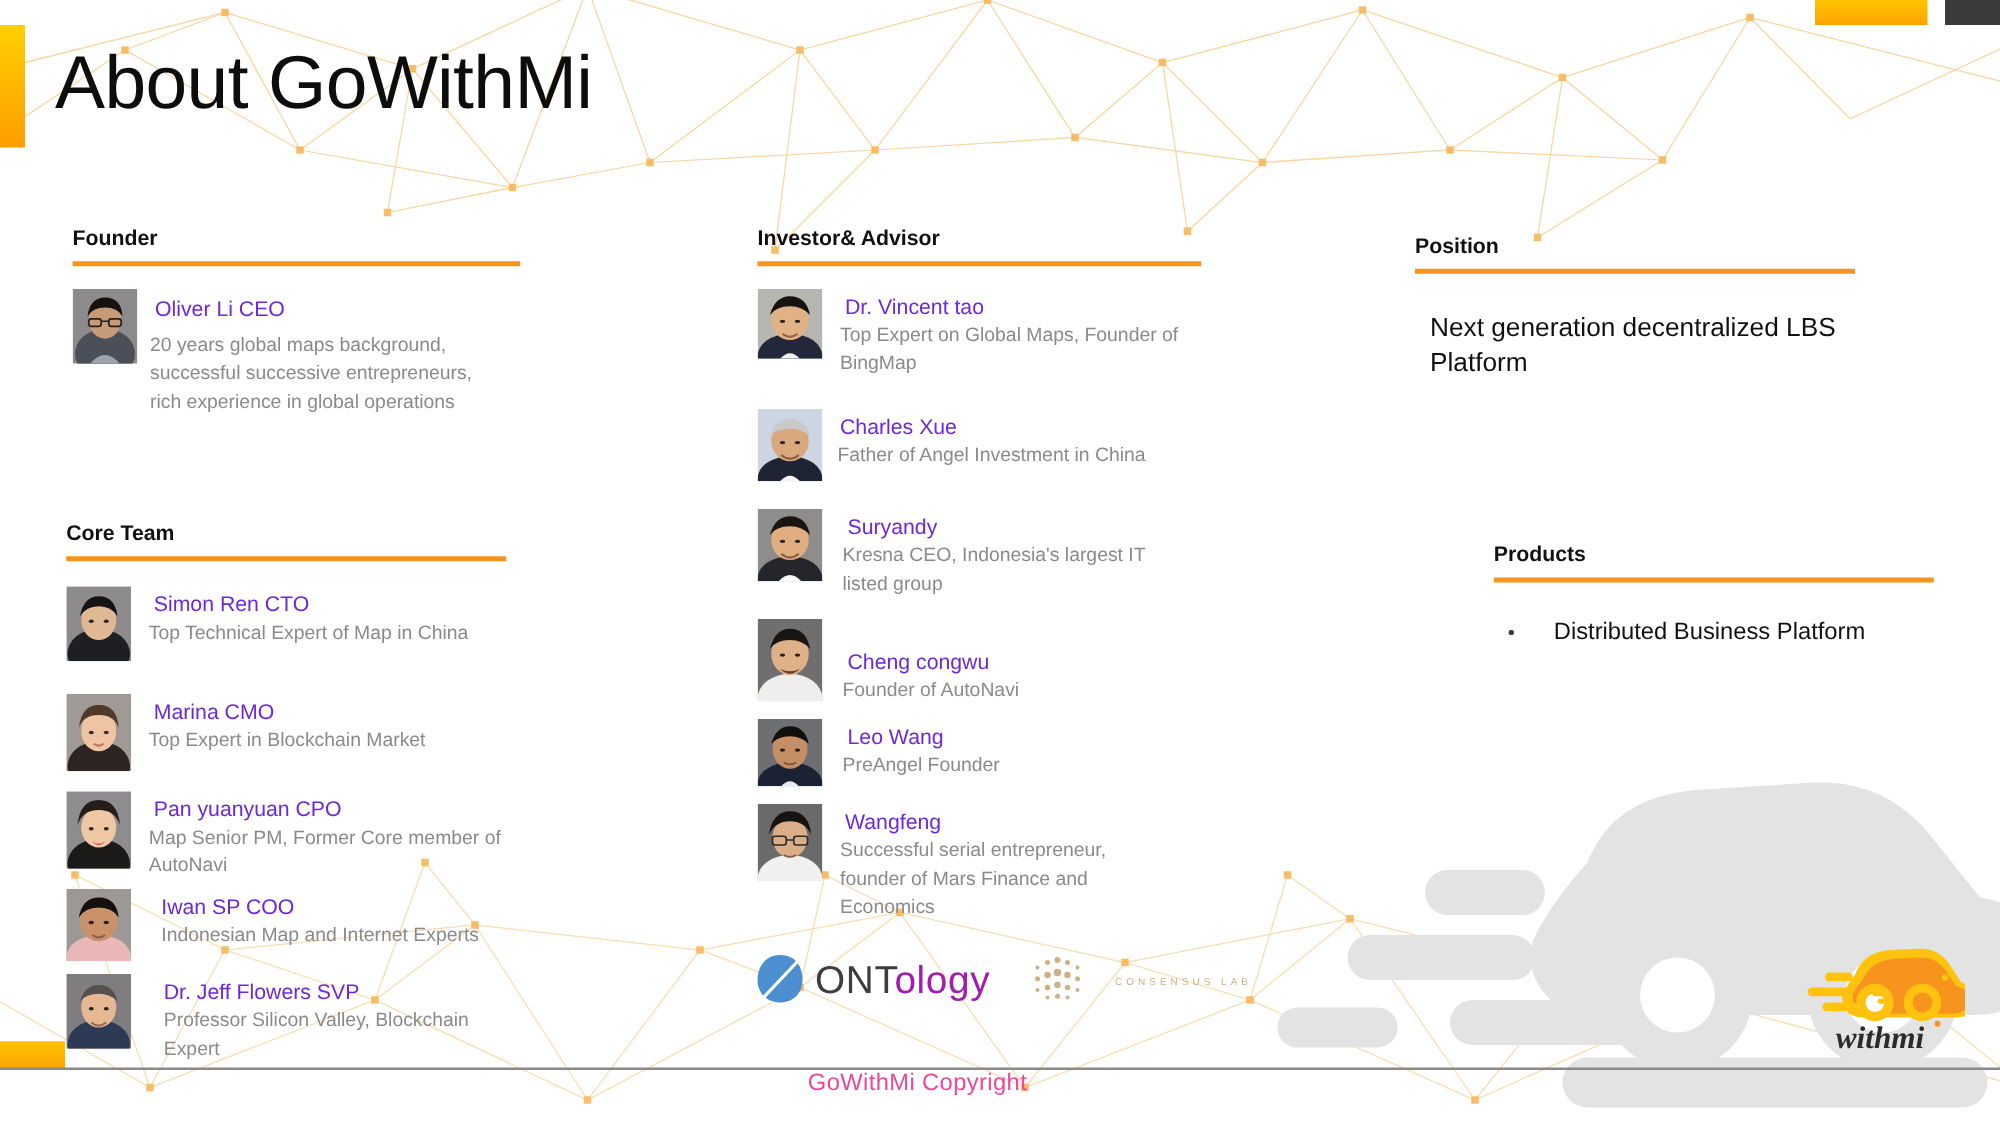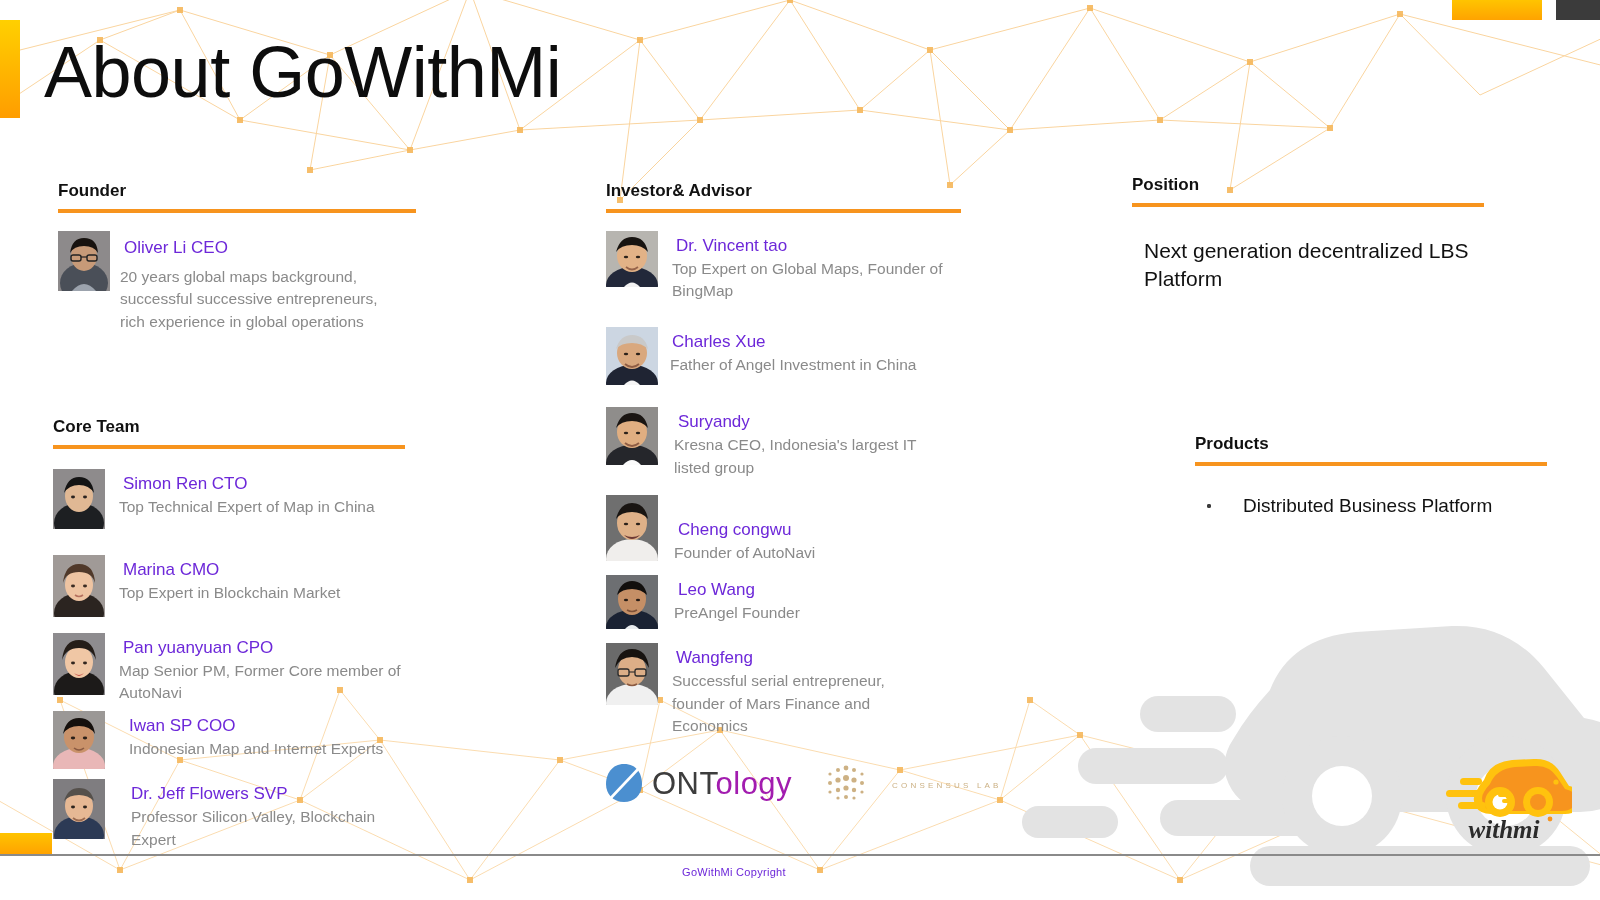--- a/index.html
+++ b/index.html
@@ -60,21 +60,21 @@
   
   .title-accent {
     position: absolute;
     left: 0; top: 20px;
     width: 20px; height: 98px;
     background: linear-gradient(180deg, #ffd000 0%, #ff9d00 100%);
   }
   .slide-title {
     position: absolute;
     left: 44px; top: 36px;
-    font-size: 72px;
+    font-size: 60px;
     font-weight: 400;
     color: #0d0d0d;
     letter-spacing: -0.5px;
     line-height: 1;
     white-space: nowrap;
   }
 
   
   .sec-head {
     font-size: 17px;
@@ -89,21 +89,21 @@
     margin-top: 8px;
   }
 
   
   .col {
     position: absolute;
   }
   #col-founder   { left: 58px;  top: 182px; width: 358px; }
   #col-coreteam  { left: 53px;  top: 418px; width: 352px; }
   #col-investor  { left: 606px; top: 182px; width: 355px; }
-  #col-position  { left: 1132px; top: 176px; width: 352px; }
+  #col-position  { left: 1132px; top: 188px; width: 352px; }
   #col-products  { left: 1195px; top: 435px; width: 352px; }
 
   
   .person {
     position: relative;
     display: block;
   }
   .avatar {
     position: absolute;
     left: 0; top: 0;
@@ -210,22 +210,22 @@
     position: absolute;
     left: 0; bottom: 44px;
     width: 1600px; height: 2px;
     background: #8a8a8a;
   }
   .footer-text {
     position: absolute;
     left: 0; bottom: 22px;
     width: 1468px;
     text-align: center;
-    font-size: 11px;
-    color: #6d28d9;
+    font-size: 19px;
+    color: #ec4899;
     letter-spacing: 0.3px;
   }
 
   
   .brand-logo {
     position: absolute;
     right: 28px; bottom: 52px;
     width: 140px; height: 110px;
   }
   .brand-logo svg { display:block; width:100%; height:100%; }

